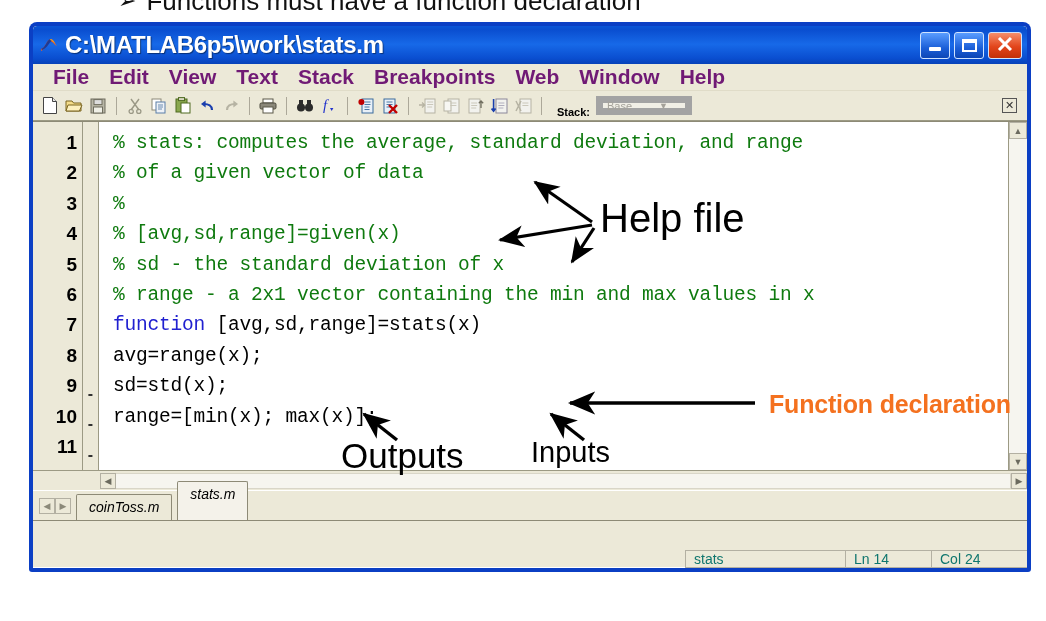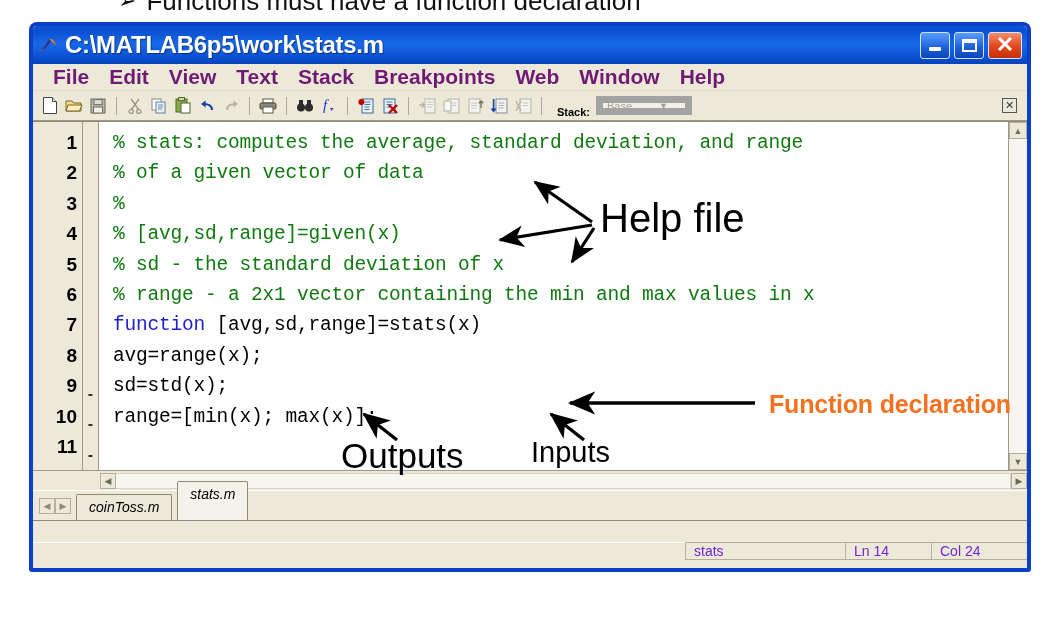--- a/index.html
+++ b/index.html
@@ -154,21 +154,21 @@
     font-size:14px; color:#000; padding:4px 12px 5px; background:#ece9d8;
     border:1px solid #8d8a76; border-bottom:none; border-radius:2px 2px 0 0;
     margin-left:5px; cursor:pointer; position:relative;font-style:italic;
   }
   .tab.active{ background:#f4f2ea; border-color:#8d8a76; padding-bottom:18px; }
 
   
   #botfill{ height:22px; flex:0 0 22px; background:#ece9d8; border-top:1px solid #8d8a76;}
   #statusbar{
     height:26px; flex:0 0 26px; background:#ece9d8;
-    display:flex; align-items:flex-start; font-size:14px; color:#6d28d9;
+    display:flex; align-items:flex-end; font-size:14px; color:#0f766e;
   }
   #statusbar .sfill{ flex:1 1 auto; border-top:1px solid #fff; }
   #statusbar .scell{
     border:1px solid #b3b0a2; border-right:none; display:flex; align-items:center; padding:0 8px;
     background:#ece9d8;
   }
   #sb-name{ width:160px; }
   #sb-ln{ width:86px; }
   #sb-col{ width:96px; border-right:1px solid #b3b0a2;}
 

